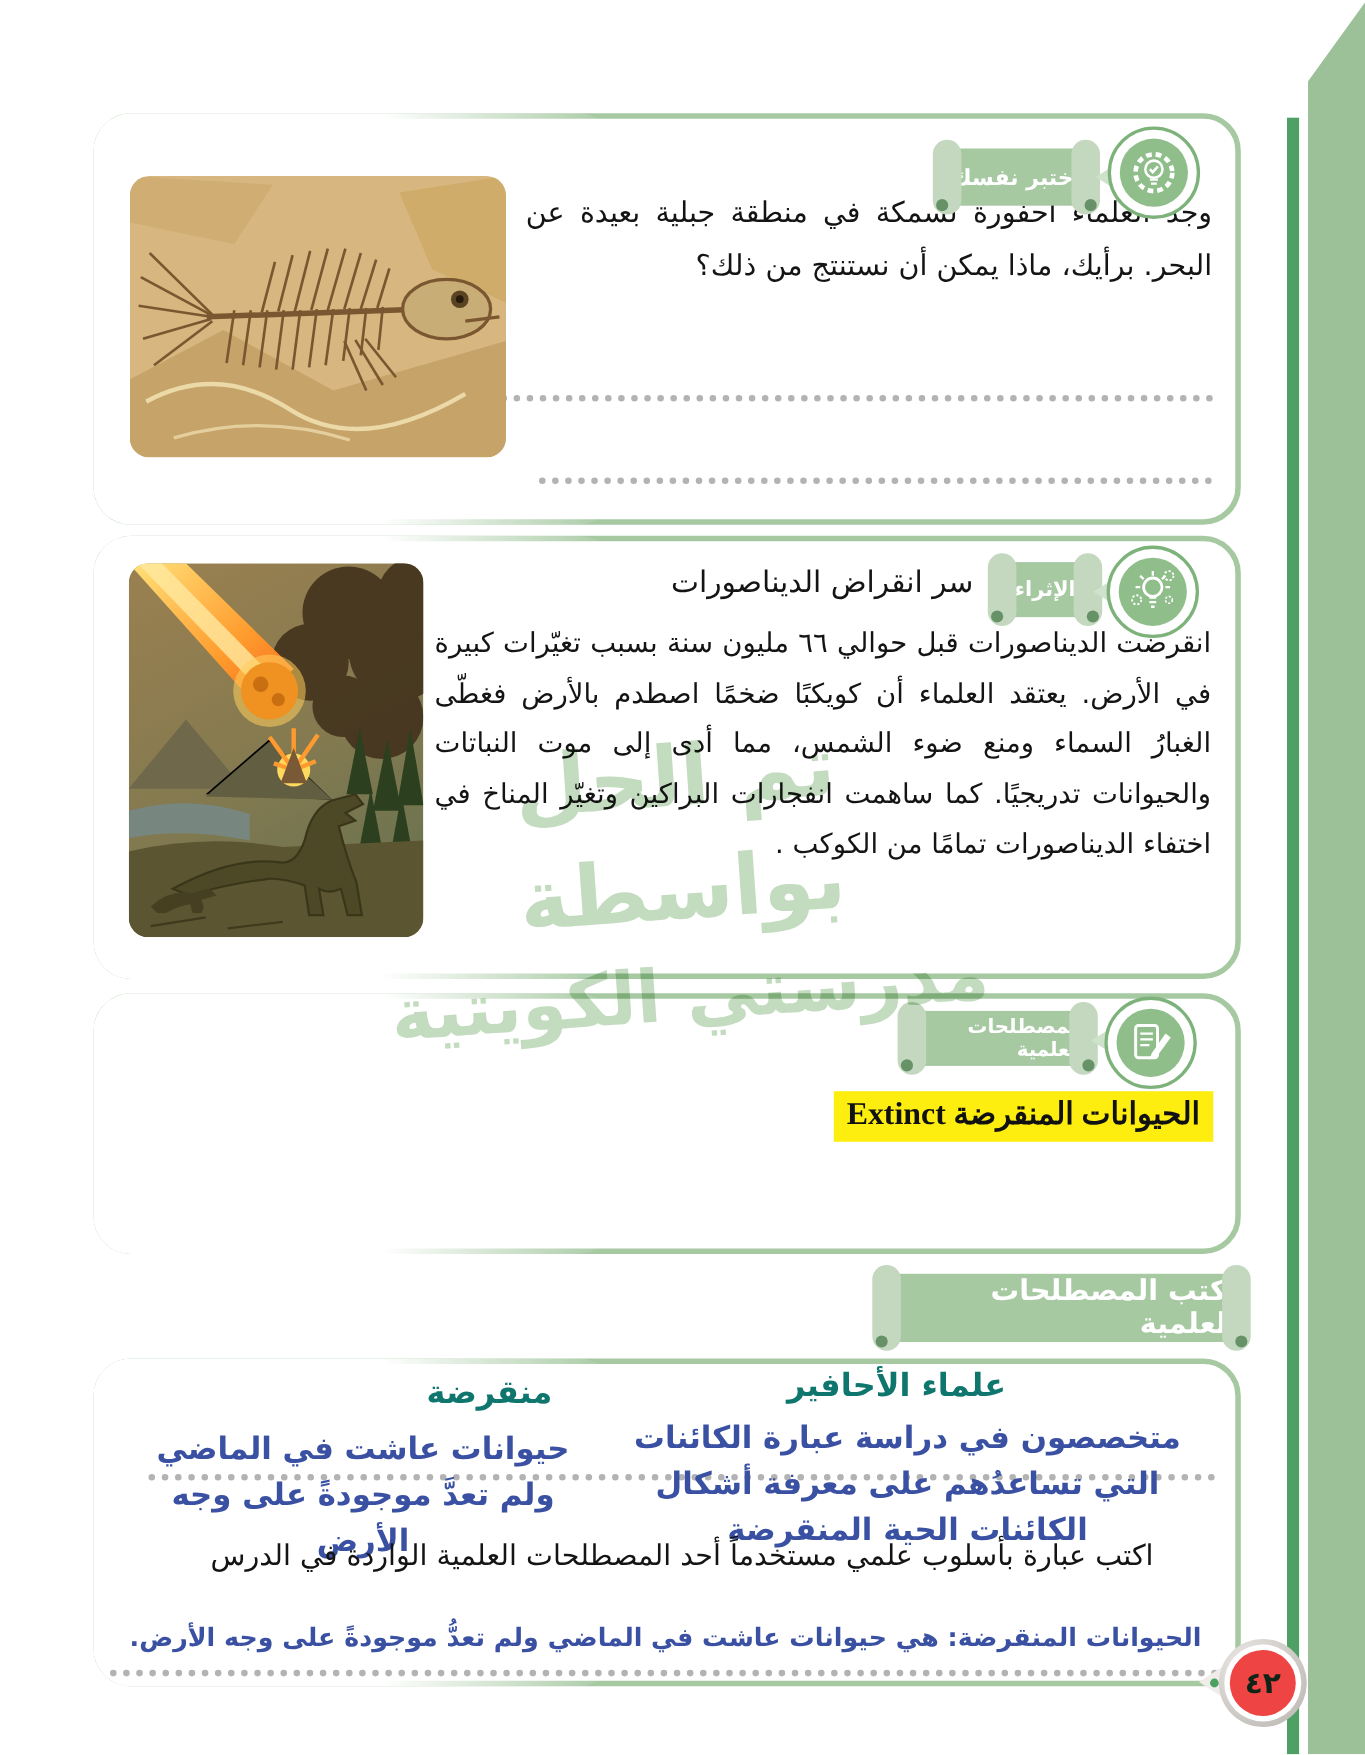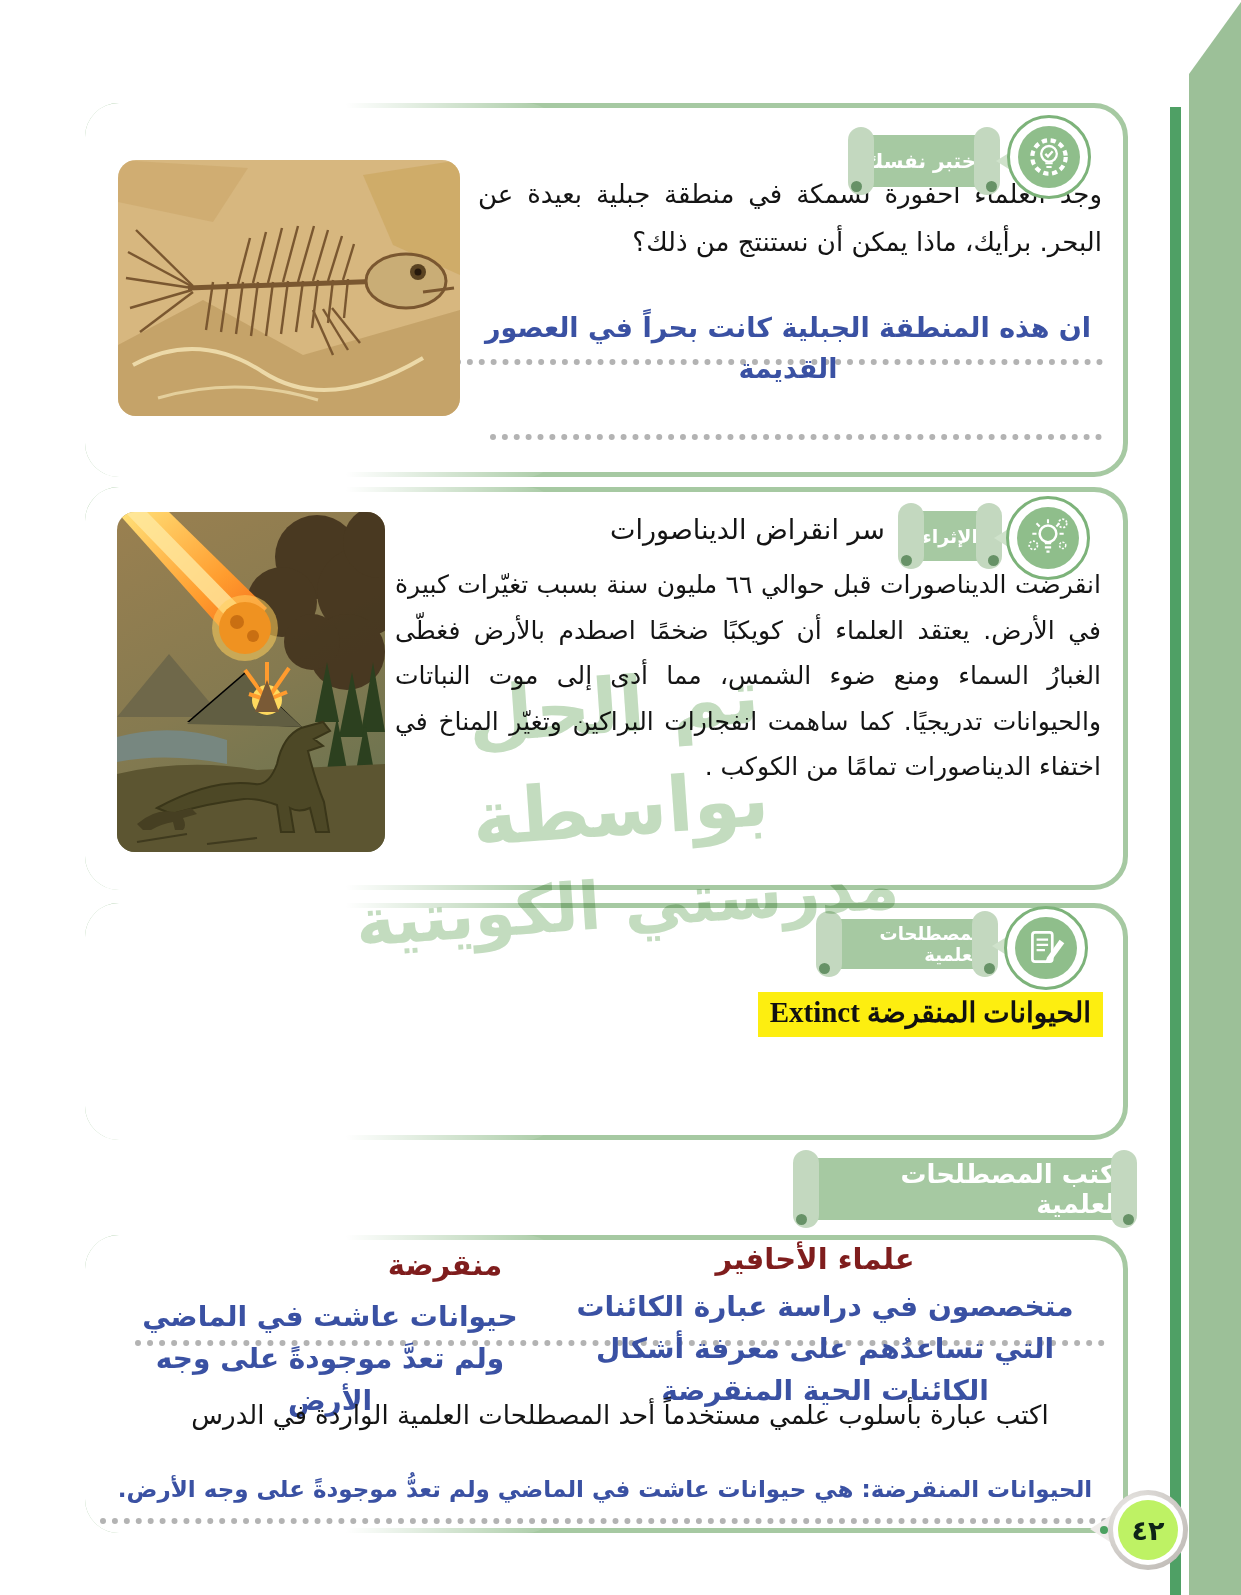--- a/index.html
+++ b/index.html
@@ -38,26 +38,26 @@
   .hl .en{font-weight:bold;font-size:29px;}
   
   .watermark{position:absolute;left:330px;top:655px;width:580px;z-index:4;pointer-events:none;
              color:#c3dcbf;mix-blend-mode:multiply;text-align:center;transform:rotate(-4deg);
              font-size:76px;font-weight:bold;line-height:1.35;direction:rtl;}
   .watermark .w2{font-size:66px;}
   
   .badge{position:absolute;left:1108px;top:1490px;width:80px;height:80px;z-index:6;}
   .badge-ring{position:absolute;inset:0;border-radius:50%;background:radial-gradient(circle at 32% 30%,#eceae7,#b7b2ad);}
   .badge-white{position:absolute;inset:5px;border-radius:50%;background:#fff;}
-  .badge-green{position:absolute;inset:10px;border-radius:50%;background:#bef264;display:flex;align-items:center;
+  .badge-green{position:absolute;inset:10px;border-radius:50%;background:#ef4444;display:flex;align-items:center;
                justify-content:center;color:#0e2417;font-weight:bold;font-size:27px;}
   .badge-pointer{position:absolute;left:-18px;top:22px;width:0;height:0;border-top:17px solid transparent;
                  border-bottom:17px solid transparent;border-right:26px solid #efecea;}
   .badge-dot{position:absolute;left:-8px;top:36px;width:8px;height:8px;border-radius:50%;background:#4ba160;}
-  .colhead{font-size:29px;font-weight:bold;color:#7f1d1d;text-align:center;}
+  .colhead{font-size:29px;font-weight:bold;color:#0f766e;text-align:center;}
   .colans{font-size:28px;line-height:1.5;text-align:center;}
 </style>
 </head>
 <body>
 
 <div class="page">
 
   <div class="side-band"></div>
   <div class="side-stripe"></div>
 
@@ -109,21 +109,20 @@
         </g>
         <ellipse cx="288" cy="121" rx="40" ry="27" fill="#c9ad76" stroke="#7a5730" stroke-width="3"></ellipse>
         <path d="M305,132 L336,128" stroke="#7a5730" stroke-width="3"></path>
         <circle cx="300" cy="112" r="8" fill="#5a4322"></circle>
           <circle cx="300" cy="112" r="3.5" fill="#26190c"></circle>
       </svg>
     </div>
     <p class="content ar q" style="left:388px;top:62px;width:624px;" lang="ar">وجد العلماء أحفورة لسمكة في منطقة جبلية بعيدة عن البحر. برأيك، ماذا يمكن أن نستنتج من ذلك؟</p>
     <div class="dotted" style="left:365px;top:251px;width:648px;"></div>
     <div class="dotted" style="left:400px;top:326px;width:612px;"></div>
-    <p class="content ar blue" style="left:378px;top:200px;width:640px;font-size:27px;line-height:1.5;text-align:center;" lang="ar">ان هذه المنطقة الجبلية كانت بحراً في العصور القديمة</p>
   </section>
 
   <div class="scroll" style="left:848px;top:127px;width:152px;height:68px;">
     <div class="sbody" style="font-size:20px;">اختبر نفسك</div>
     <span class="cap l"></span>
     <span class="cap r"></span>
   </div>
   <div class="pointer" style="left:996px;top:146px;"></div>
   <div class="icirc" style="left:1007px;top:115px;">
     <div class="inner">

